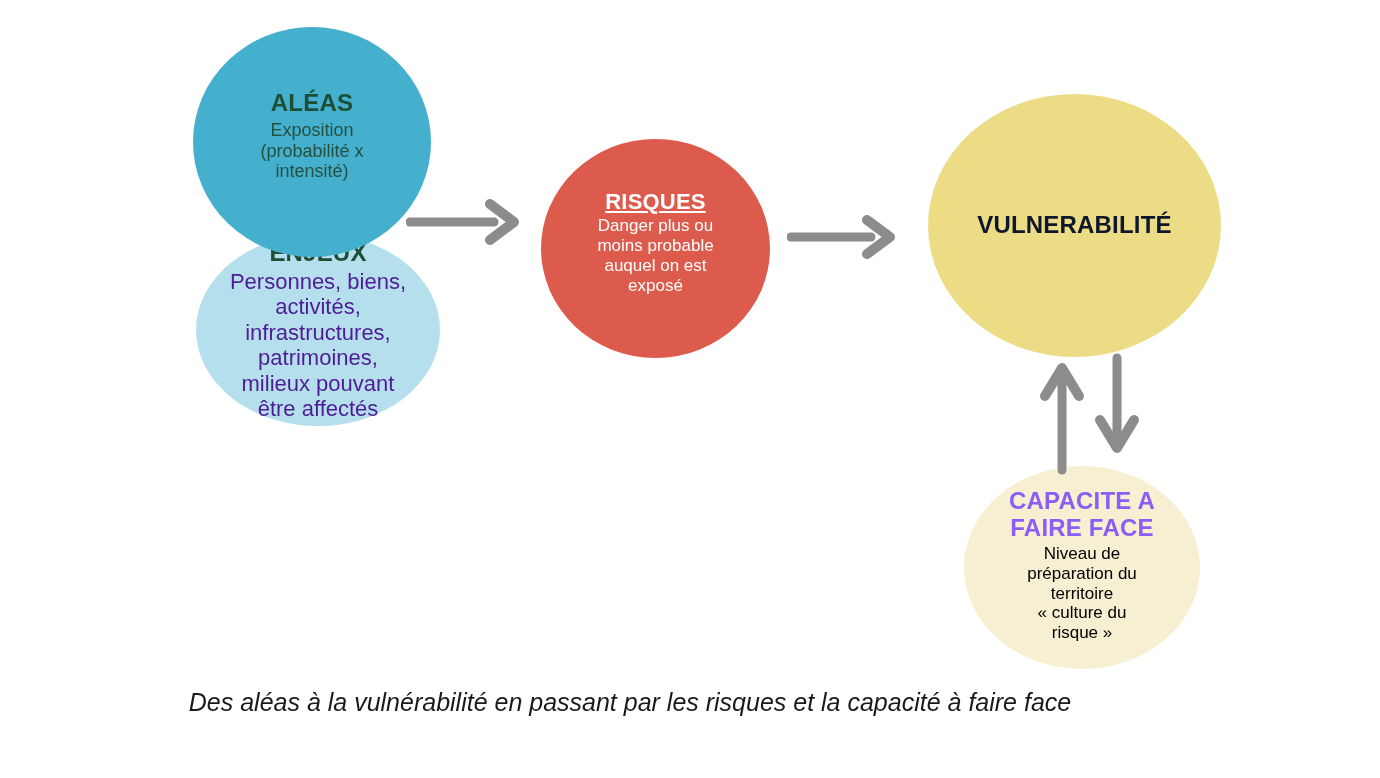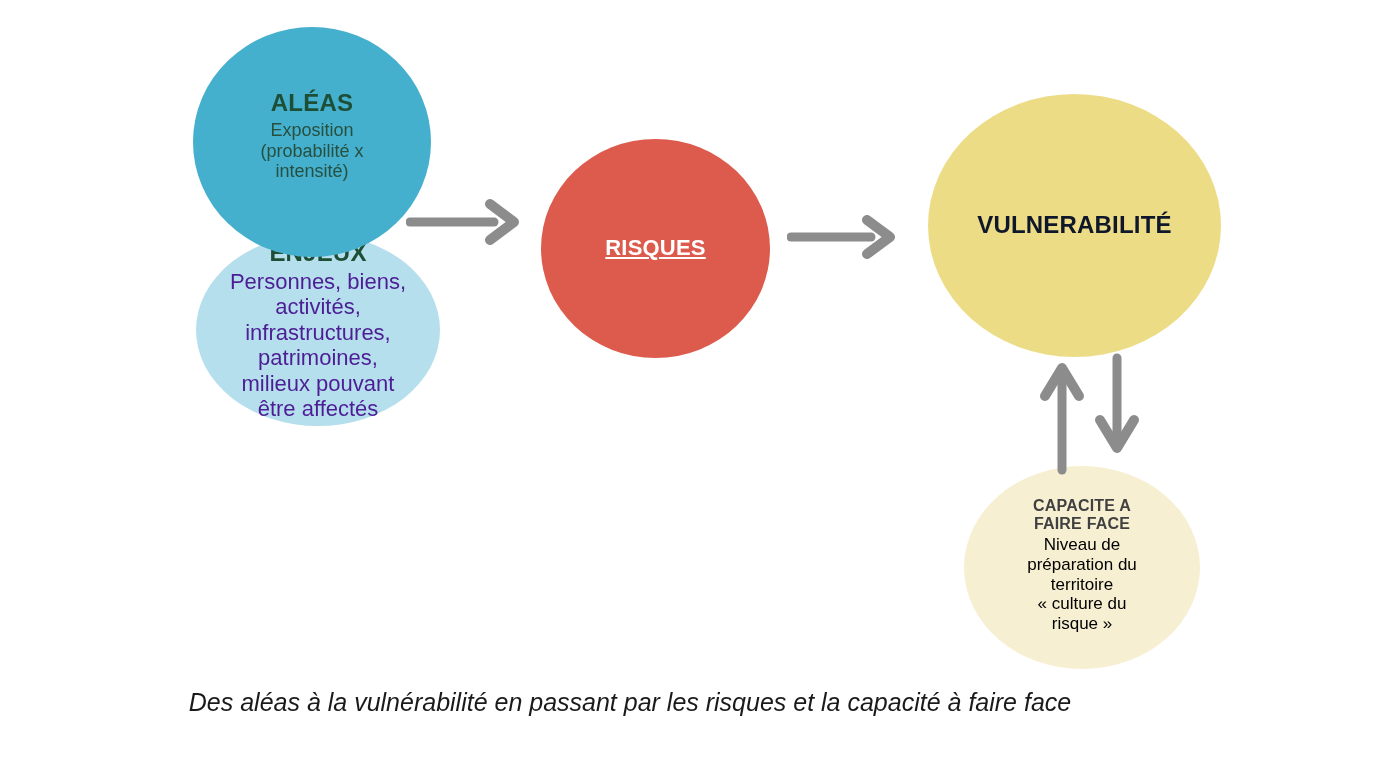--- a/index.html
+++ b/index.html
@@ -90,21 +90,21 @@
   
   #node-capacite {
     left: 964px;
     top: 466px;
     width: 236px;
     height: 203px;
     background: #f6efd2;
     z-index: 2;
     padding-top: 8px;
   }
-  #node-capacite .c-title { font-size: 16px; color: #404040; }
+  #node-capacite .c-title { font-size: 24px; color: #8b5cf6; }
   #node-capacite .c-sub   { font-size: 17px; color: #000000; margin-top: 2px; }
 
   
   .arrow {
     position: absolute;
     z-index: 5;
   }
   #arrow-aleas-risques { left: 406px; top: 198px; width: 116px; height: 48px; }
   #arrow-risques-vuln  { left: 787px; top: 214px; width: 110px; height: 46px; }
   #arrow-capacite-up   { left: 1036px; top: 358px; width: 56px; height: 118px; }
@@ -141,20 +141,24 @@
     <div class="c-sub">Personnes, biens,
 activités,
 infrastructures,
 patrimoines,
 milieux pouvant
 être affectés</div>
   </div>
 
   <div class="circle" id="node-risques">
     <div class="c-title">RISQUES</div>
+    <div class="c-sub">Danger plus ou
+moins probable
+auquel on est
+exposé</div>
   </div>
 
   <div class="circle" id="node-vulnerabilite">
     <div class="c-title">VULNERABILITÉ</div>
   </div>
 
   <div class="circle" id="node-capacite">
     <div class="c-title" style="white-space:pre-line;">CAPACITE A
 FAIRE FACE</div>
     <div class="c-sub">Niveau de

